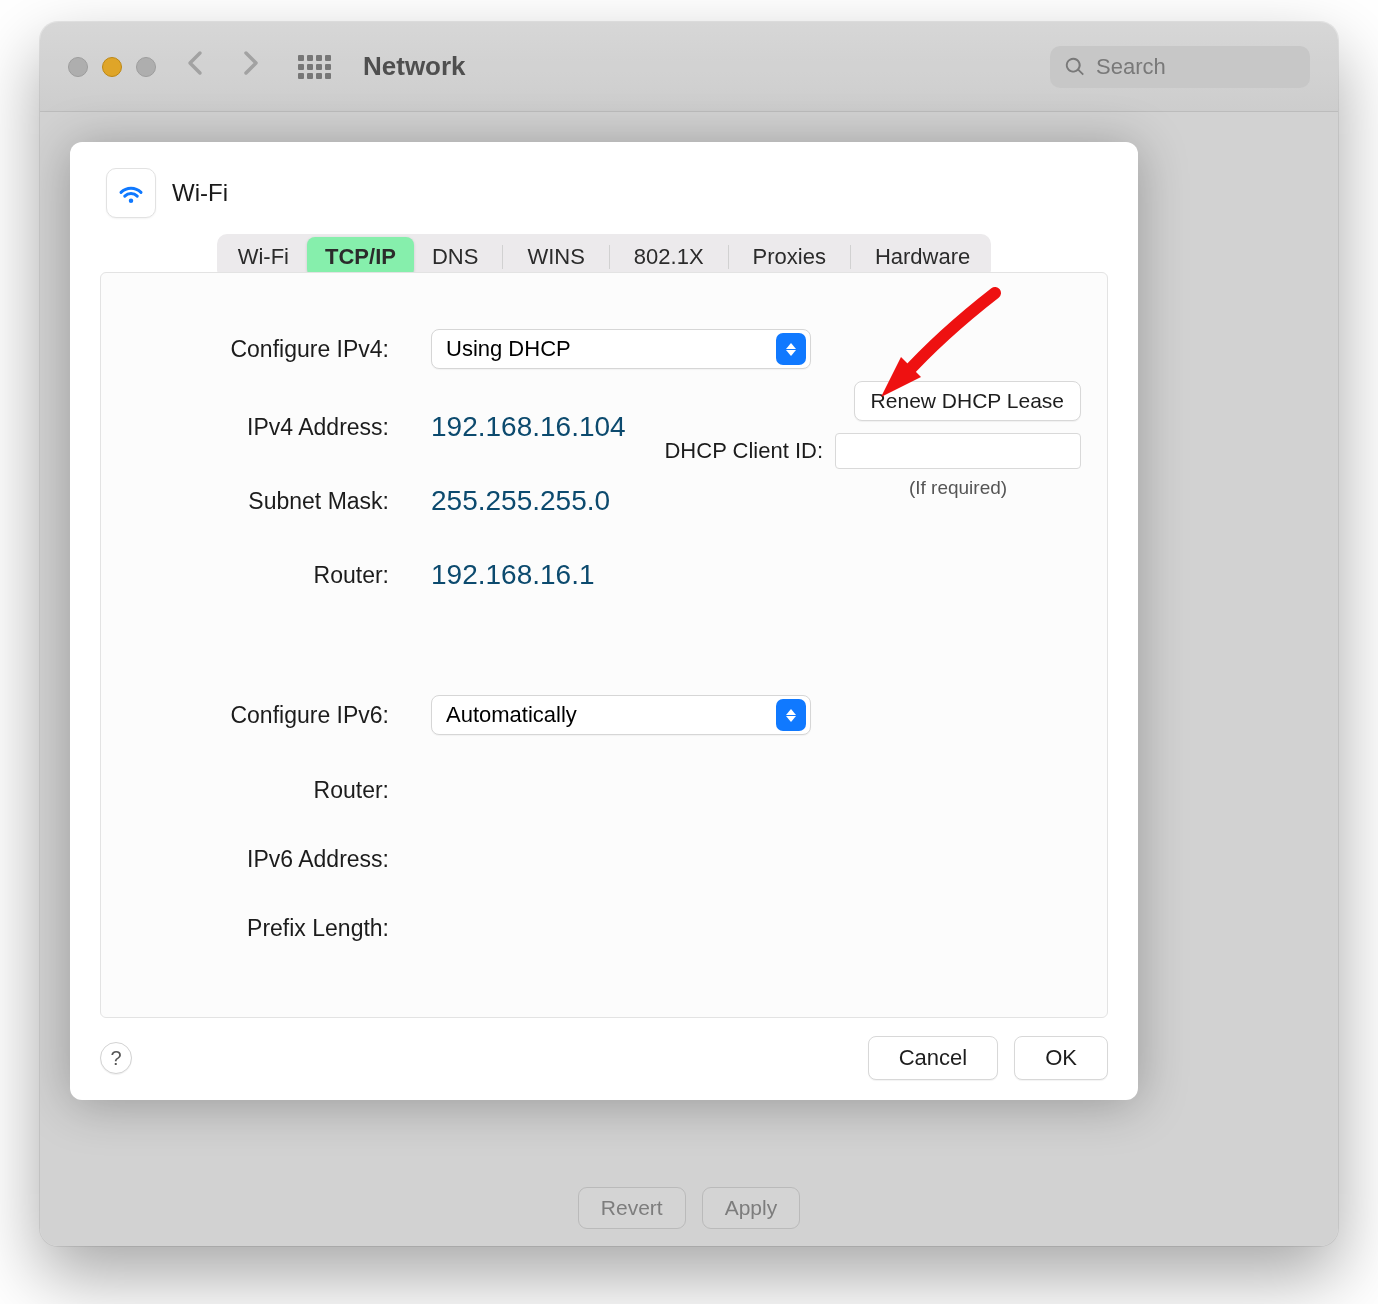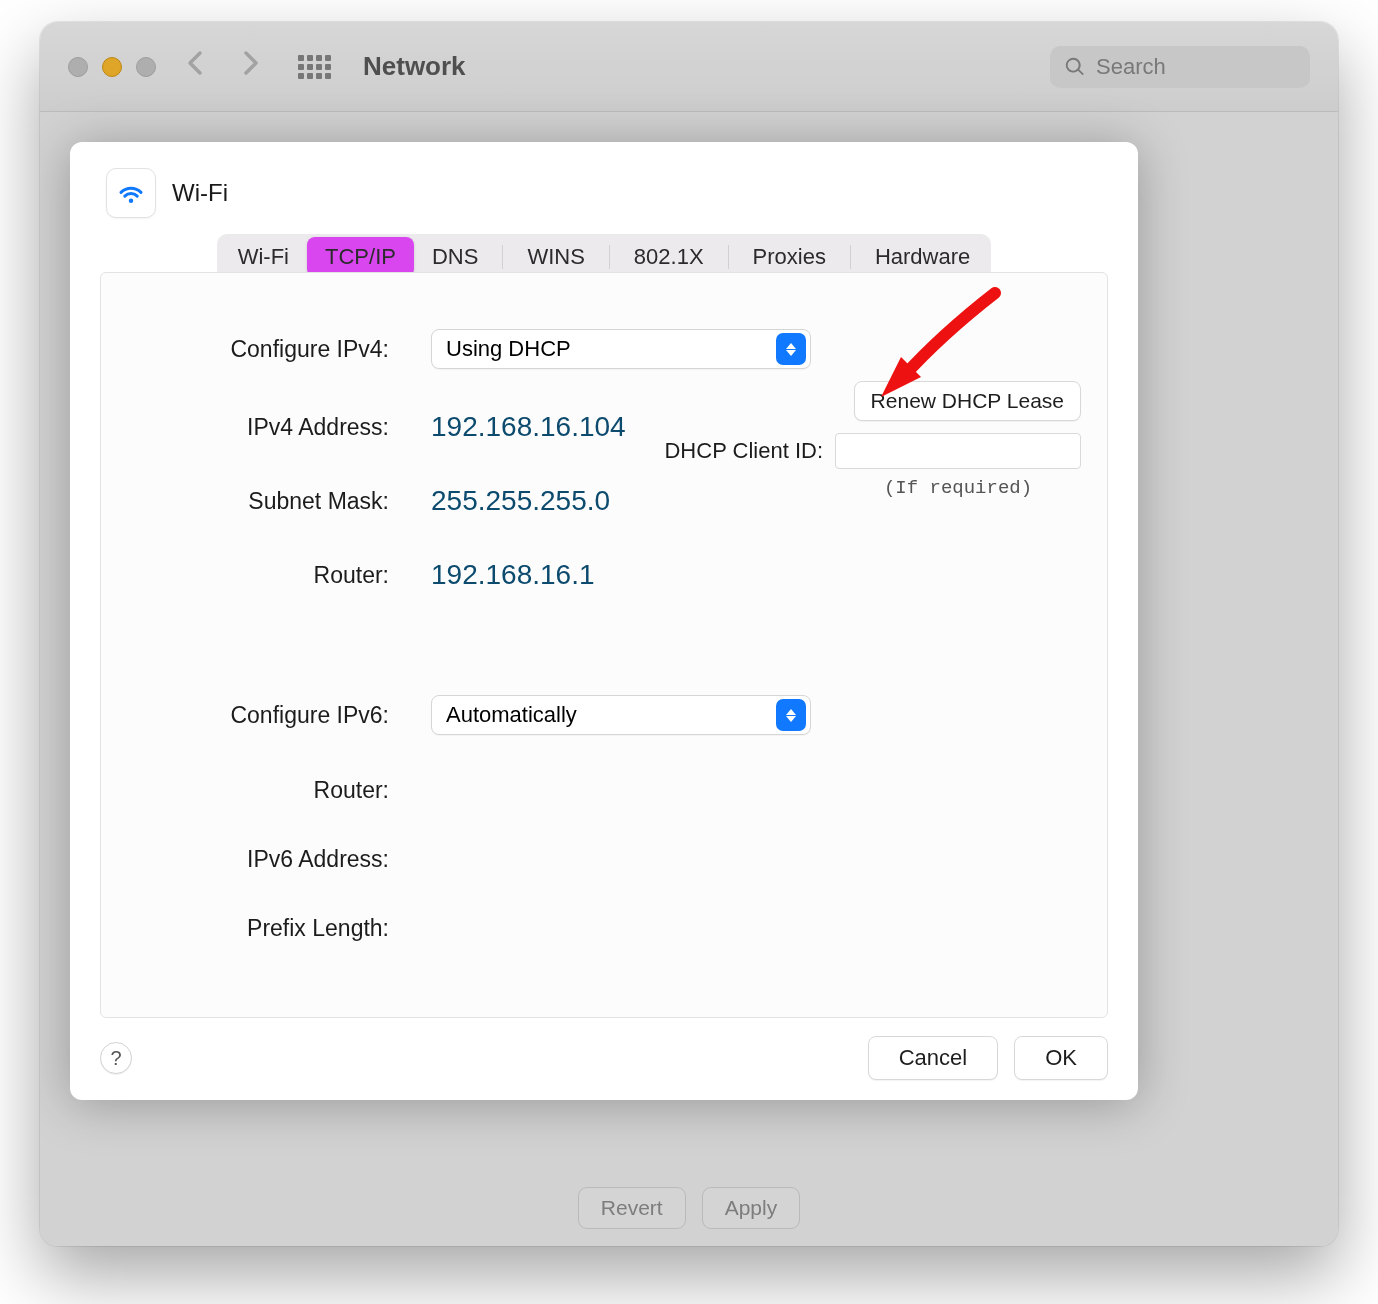--- a/index.html
+++ b/index.html
@@ -112,21 +112,21 @@
       padding: 3px;
       gap: 0;
     }
     .tab {
       padding: 7px 18px;
       font-size: 22px;
       color: #2b2b2b;
       border-radius: 8px;
       position: relative;
     }
-    .tab.active { background: #d946ef; box-shadow: 0 1px 3px rgba(0,0,0,0.15); }
+    .tab.active { background: #86efac; box-shadow: 0 1px 3px rgba(0,0,0,0.15); font-weight: bold; }
     .tab-sep {
       width: 1px; background: #d1d1d1;
       margin: 8px 6px;
       align-self: stretch;
     }
 
     .content-panel {
       margin-top: -8px;
       border: 1px solid #e3e3e3;
       border-radius: 6px;
@@ -194,21 +194,21 @@
     }
     .text-input {
       width: 246px; height: 36px;
       background: #fff; border: 1px solid #d9d9d9;
       border-radius: 4px;
     }
     .hint {
       position: absolute; right: 26px; top: 204px;
       width: 246px;
       text-align: center;
-      font-size: 19px; color: #555; font-family: Liberation Mono, monospace;
+      font-size: 19px; color: #555;
     }
 
     .sheet-footer {
       display: flex; align-items: center; justify-content: space-between;
       padding-top: 18px;
     }
     .help-btn {
       width: 32px; height: 32px; border-radius: 50%;
       background: #fff; border: 1px solid #d3d3d3;
       display: flex; align-items: center; justify-content: center;

